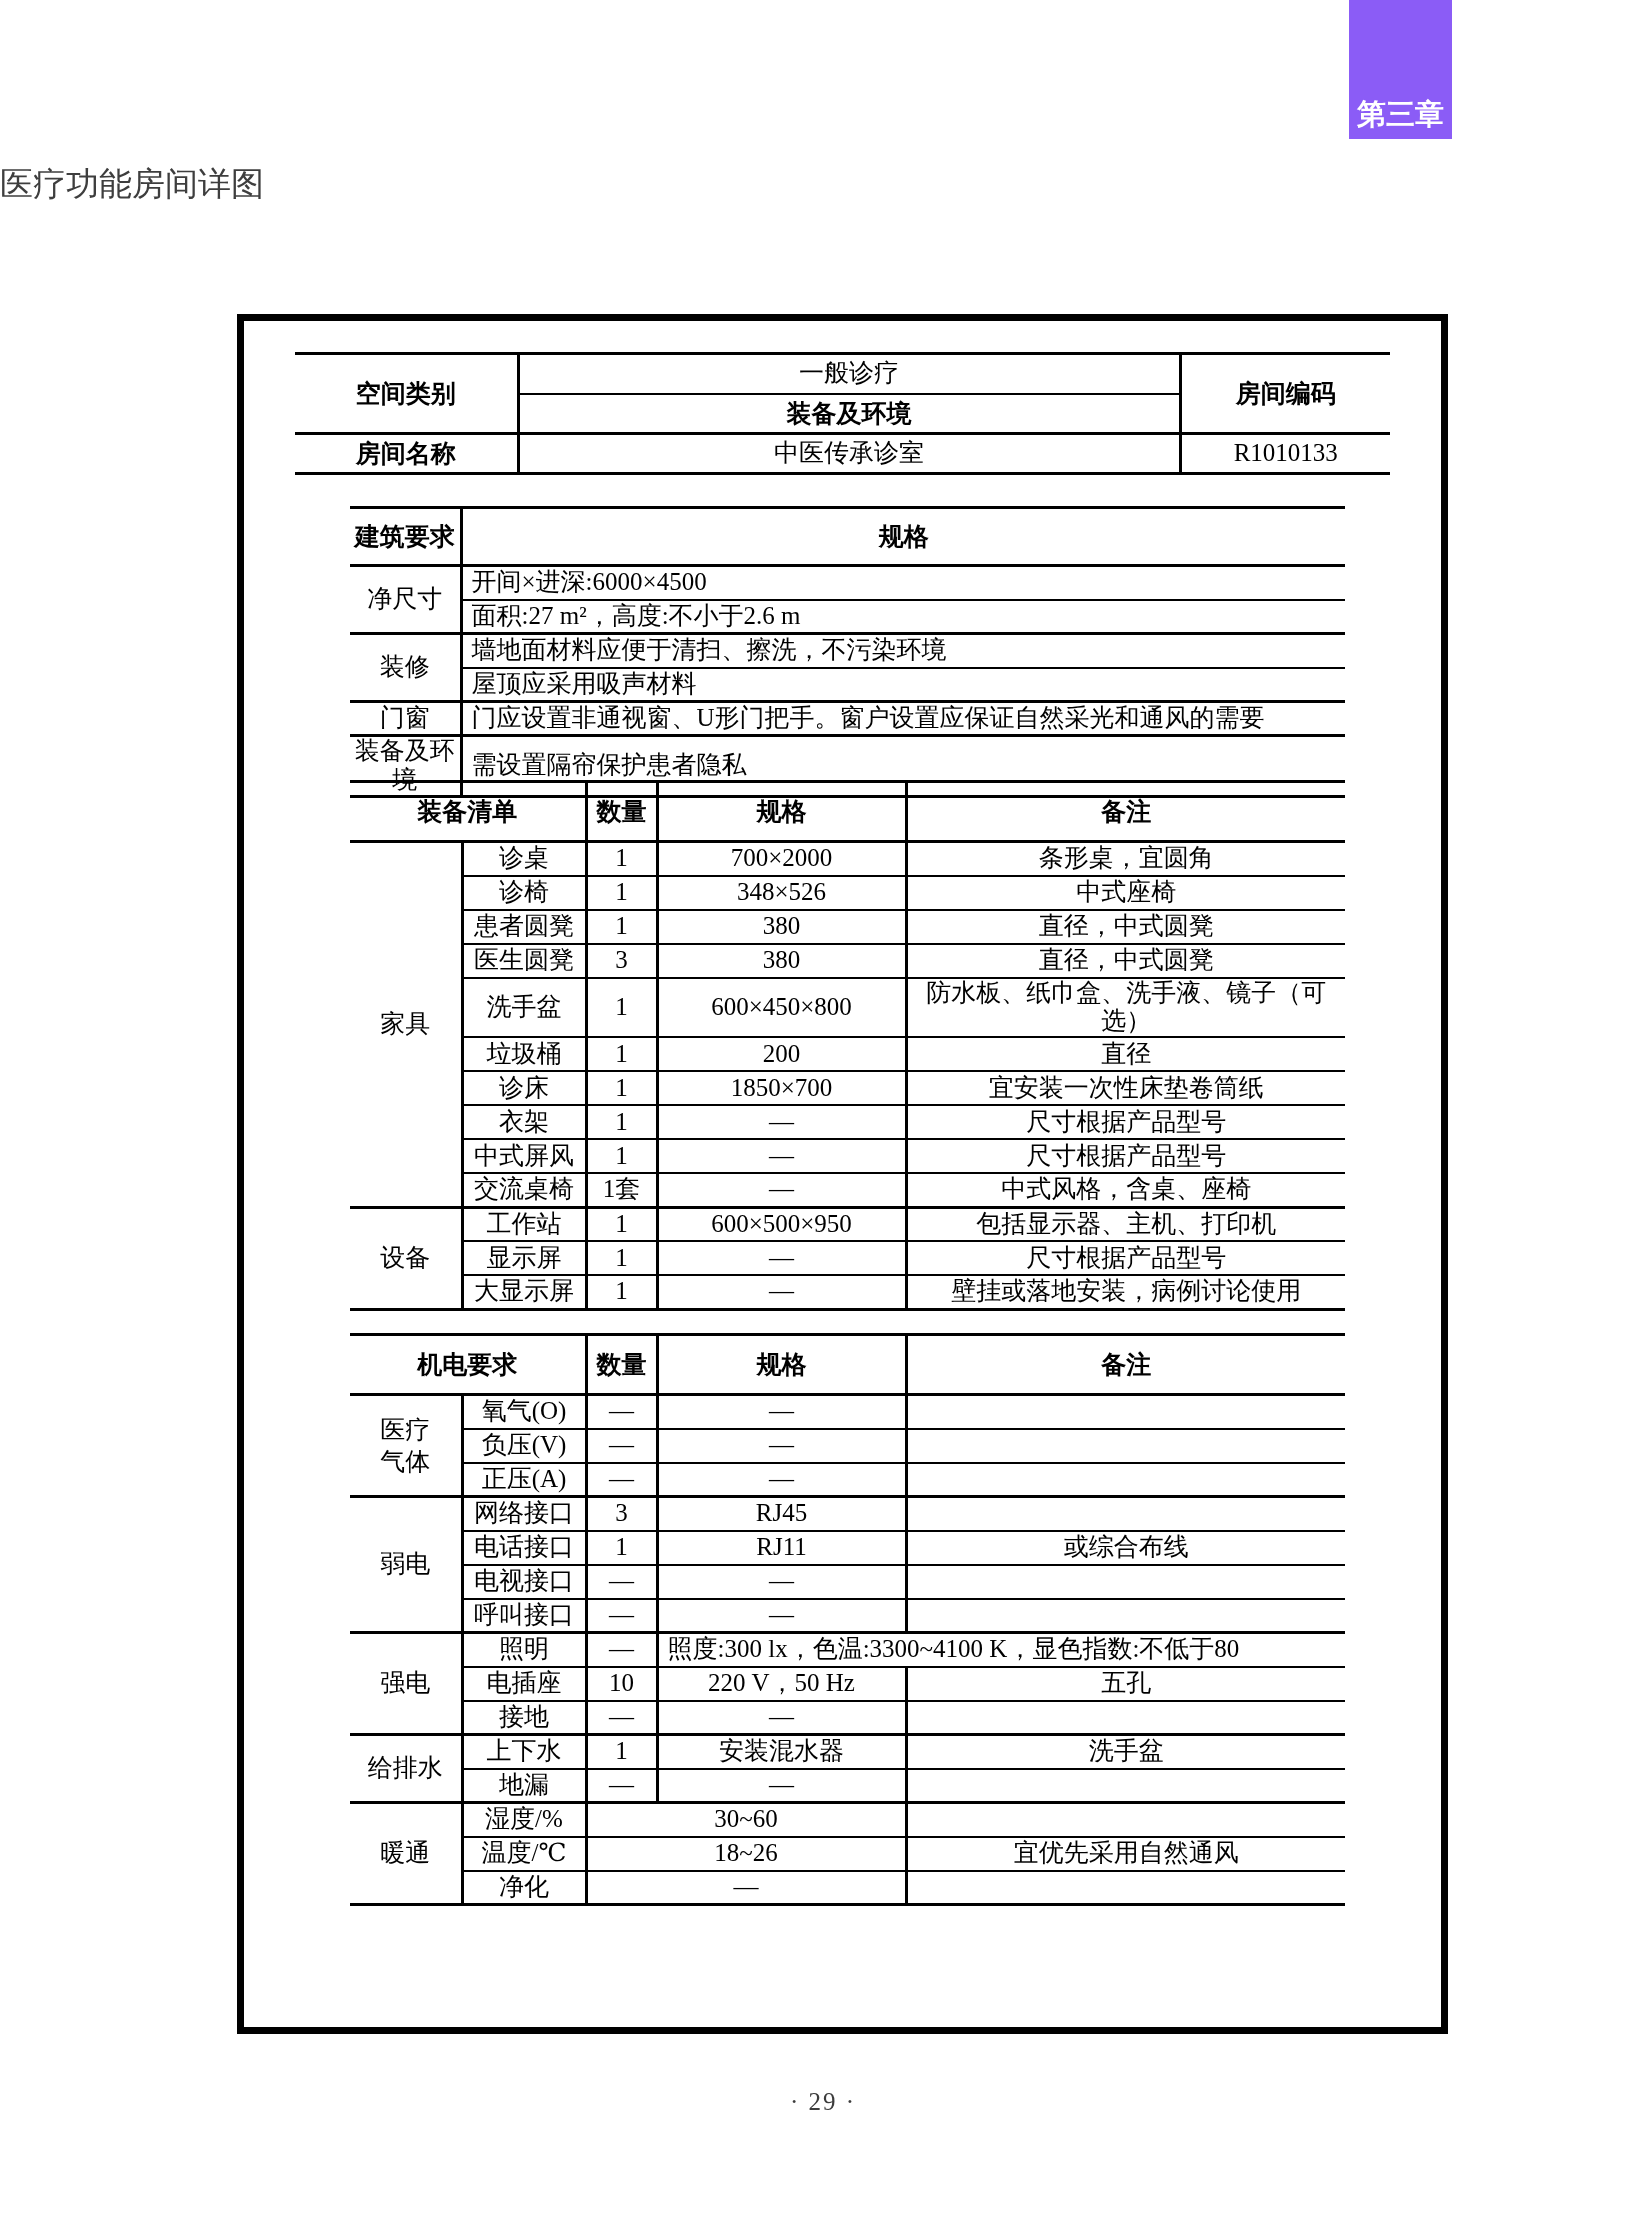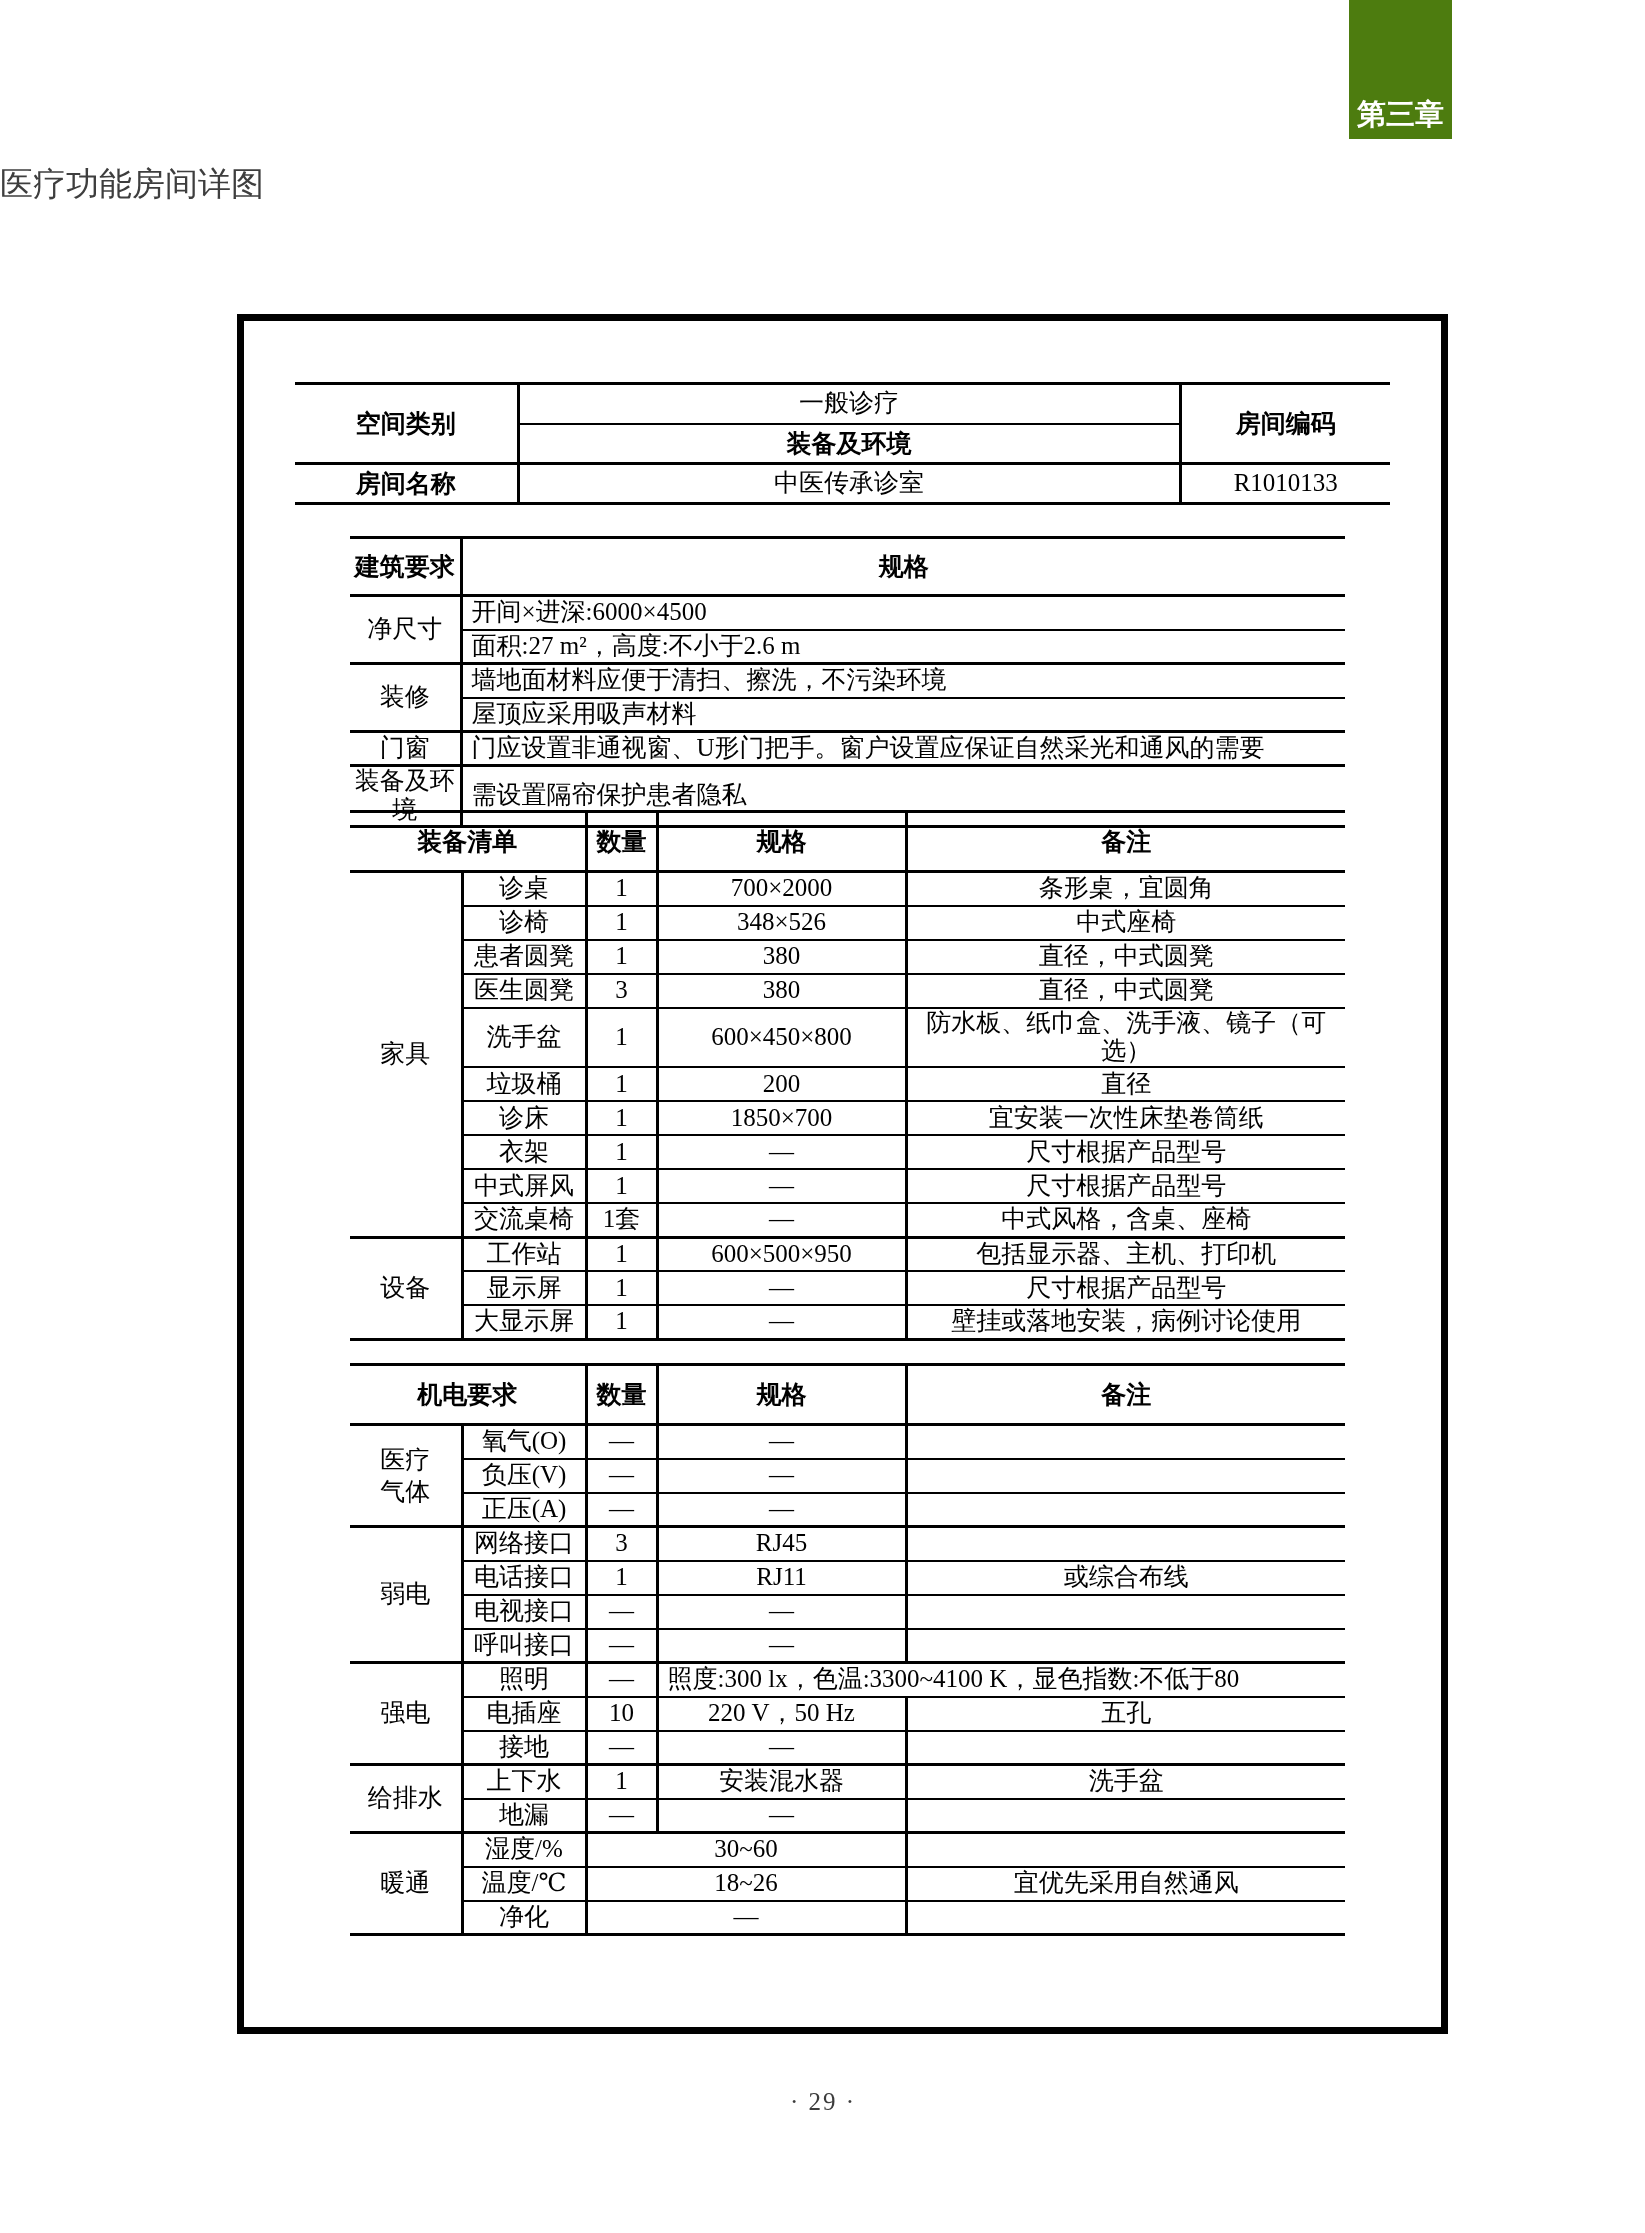--- a/index.html
+++ b/index.html
@@ -2,39 +2,39 @@
 <html><head>
 <meta charset="utf-8">
 <style>
   html,body{margin:0;padding:0;}
   body{
     width:1646px;height:2234px;position:relative;background:#ffffff;
     font-family:"Liberation Serif","DejaVu Serif",serif;color:#000;
   }
   .hd{font-family:"Liberation Sans","DejaVu Sans",sans-serif;font-weight:bold;font-size:27px;}
   .chapter-tab{
-    position:absolute;left:1349px;top:0;width:103px;height:139px;background:#4d7c0f;
+    position:absolute;left:1349px;top:0;width:103px;height:139px;background:#8b5cf6;
     color:#fff;display:flex;align-items:flex-end;justify-content:center;
     font-family:"Liberation Sans","DejaVu Sans",sans-serif;font-weight:bold;
     font-size:29px;padding-bottom:4px;box-sizing:border-box;
   }
   .subtitle{
     position:absolute;top:162px;left:0;width:1453px;text-align:left;
     font-family:"Liberation Sans","DejaVu Sans",sans-serif;
     font-size:33px;color:#3e3e3e;
   }
   .frame{
     position:absolute;left:237px;top:314px;width:1211px;height:1720px;
     border:7px solid #000;box-sizing:border-box;
   }
   .pageno{
     position:absolute;top:2088px;left:0;width:100%;text-align:center;
     font-size:25px;color:#3c3c3c;letter-spacing:2px;
   }
-  .twrap{position:absolute;margin-top:30px;}
+  .twrap{position:absolute;}
   .t1{left:295px;top:352px;width:1095px;}
   .t2{left:350px;top:506px;width:995px;}
   .t3{left:350px;top:780px;width:995px;}
   .t4{left:350px;top:1333px;width:995px;}
   table.spec{
     border-collapse:collapse;table-layout:fixed;width:100%;
     border-top:3px solid #000;border-bottom:3px solid #000;
   }
   table.spec td{
     padding:0;text-align:center;vertical-align:middle;

